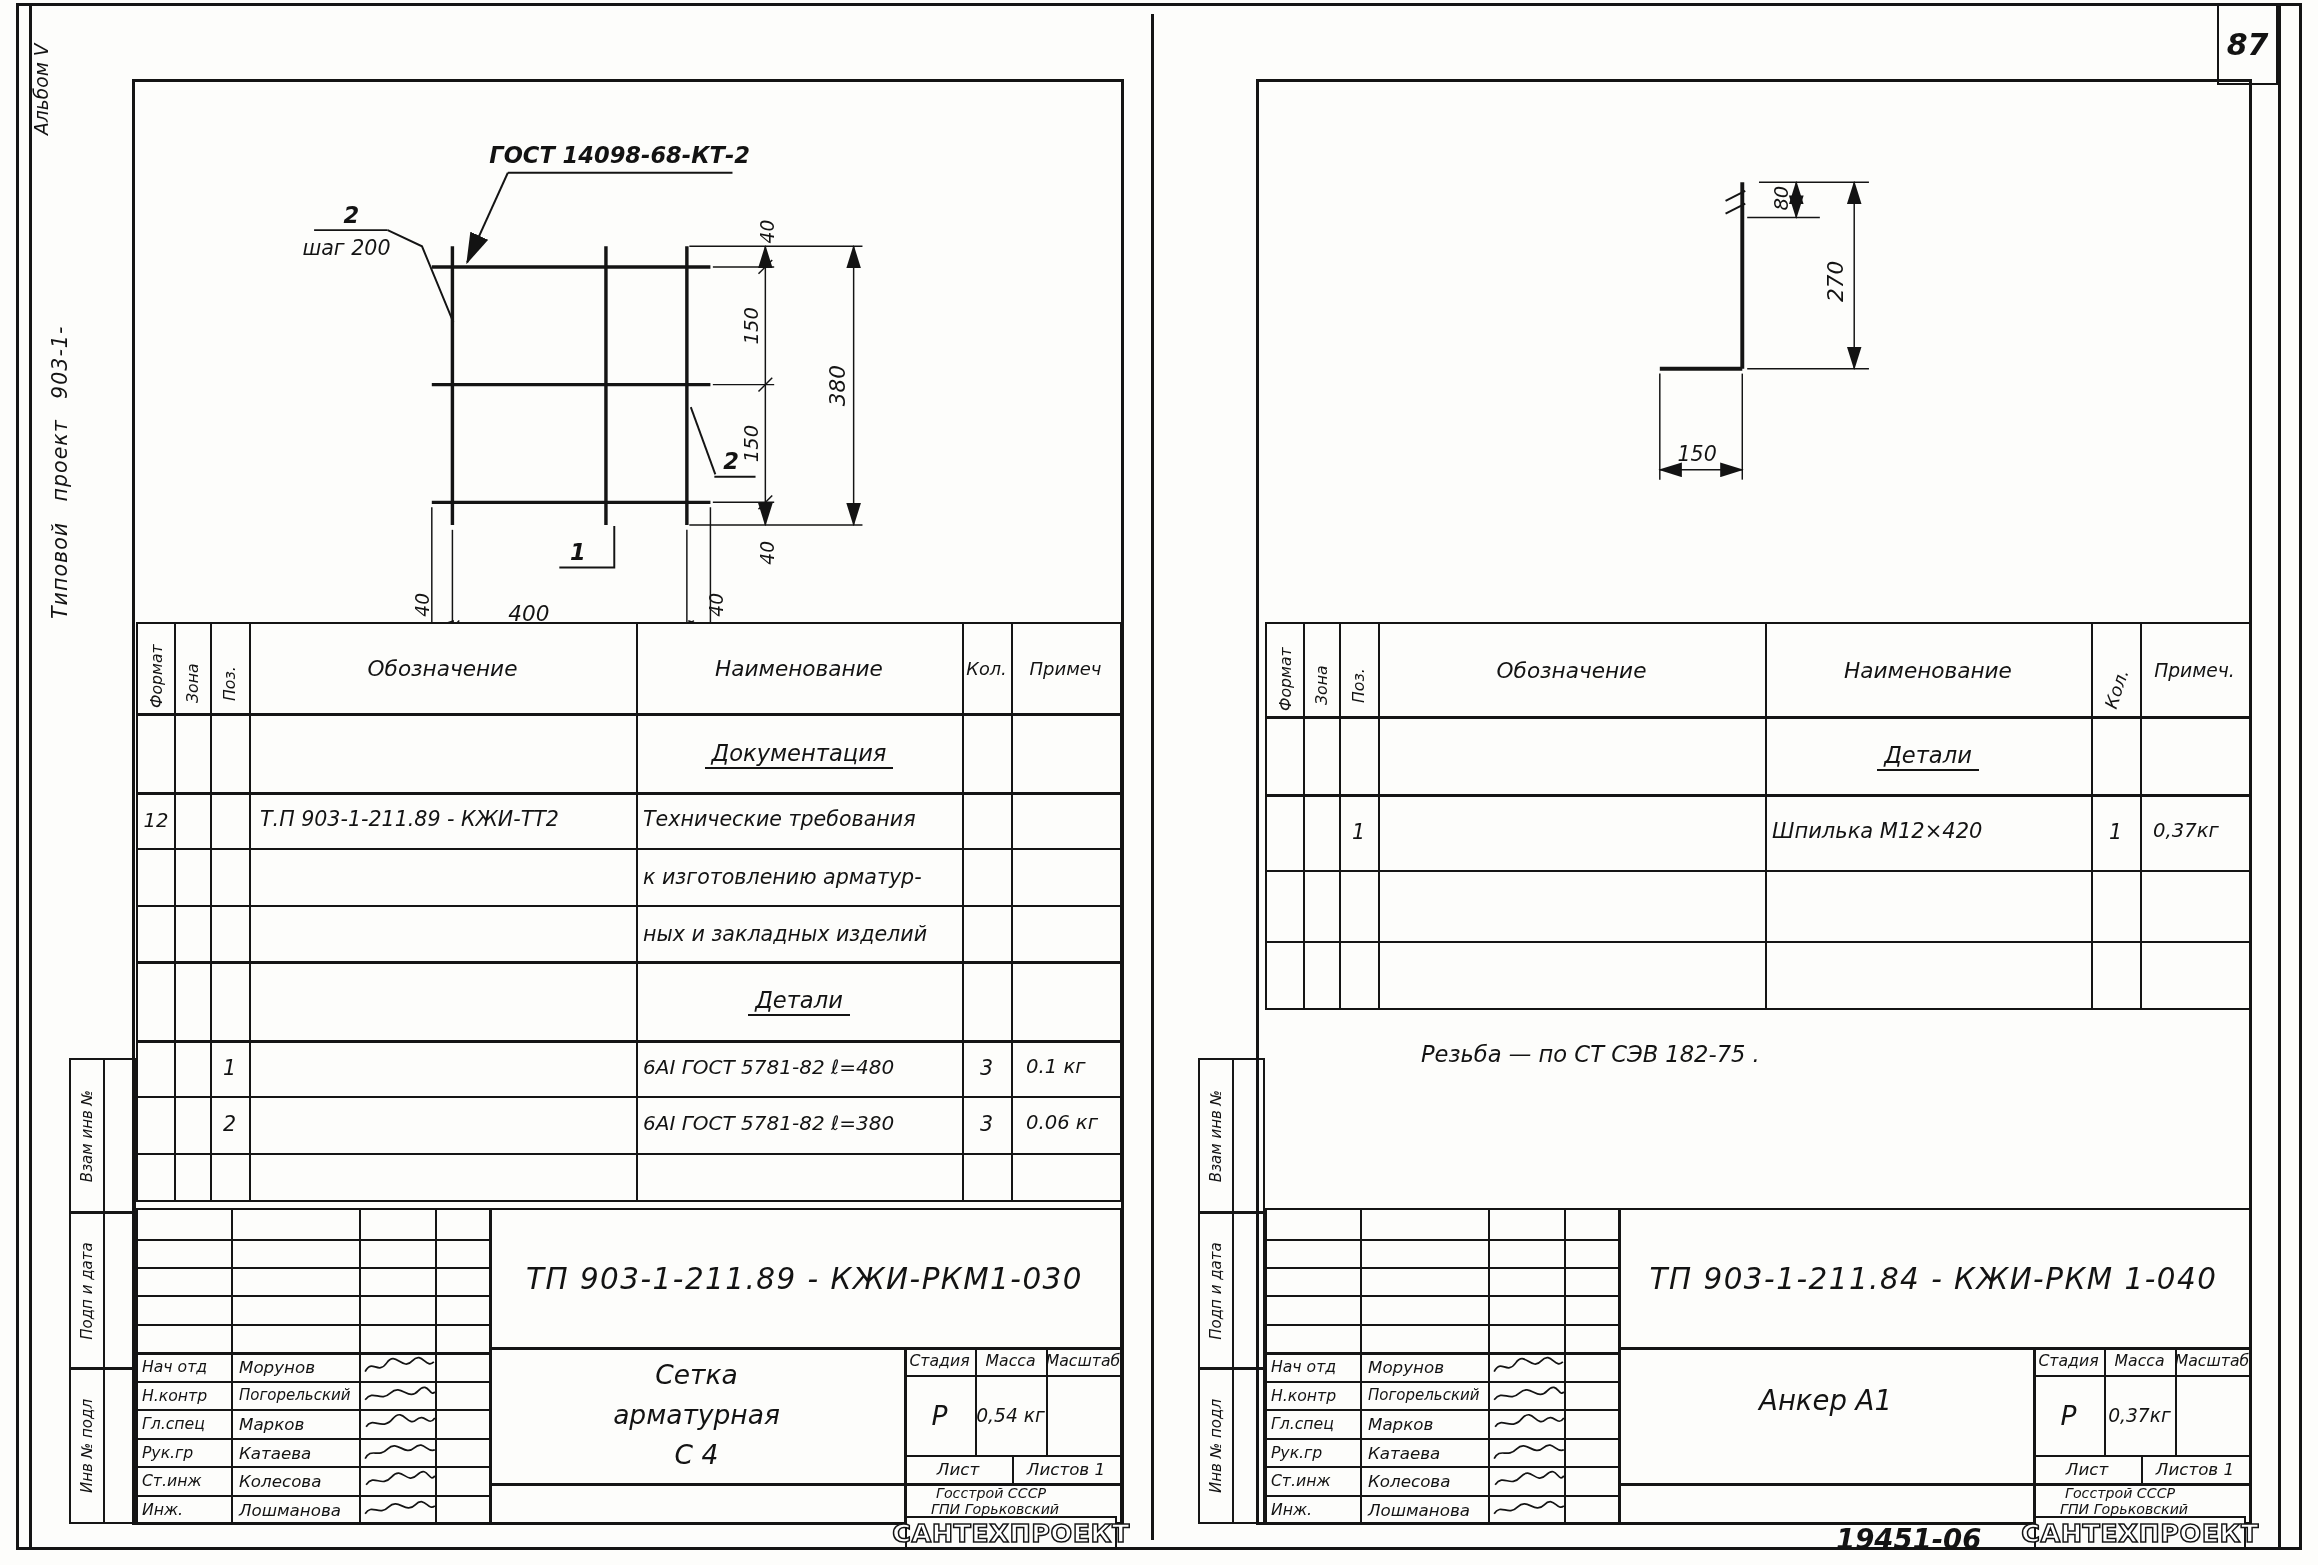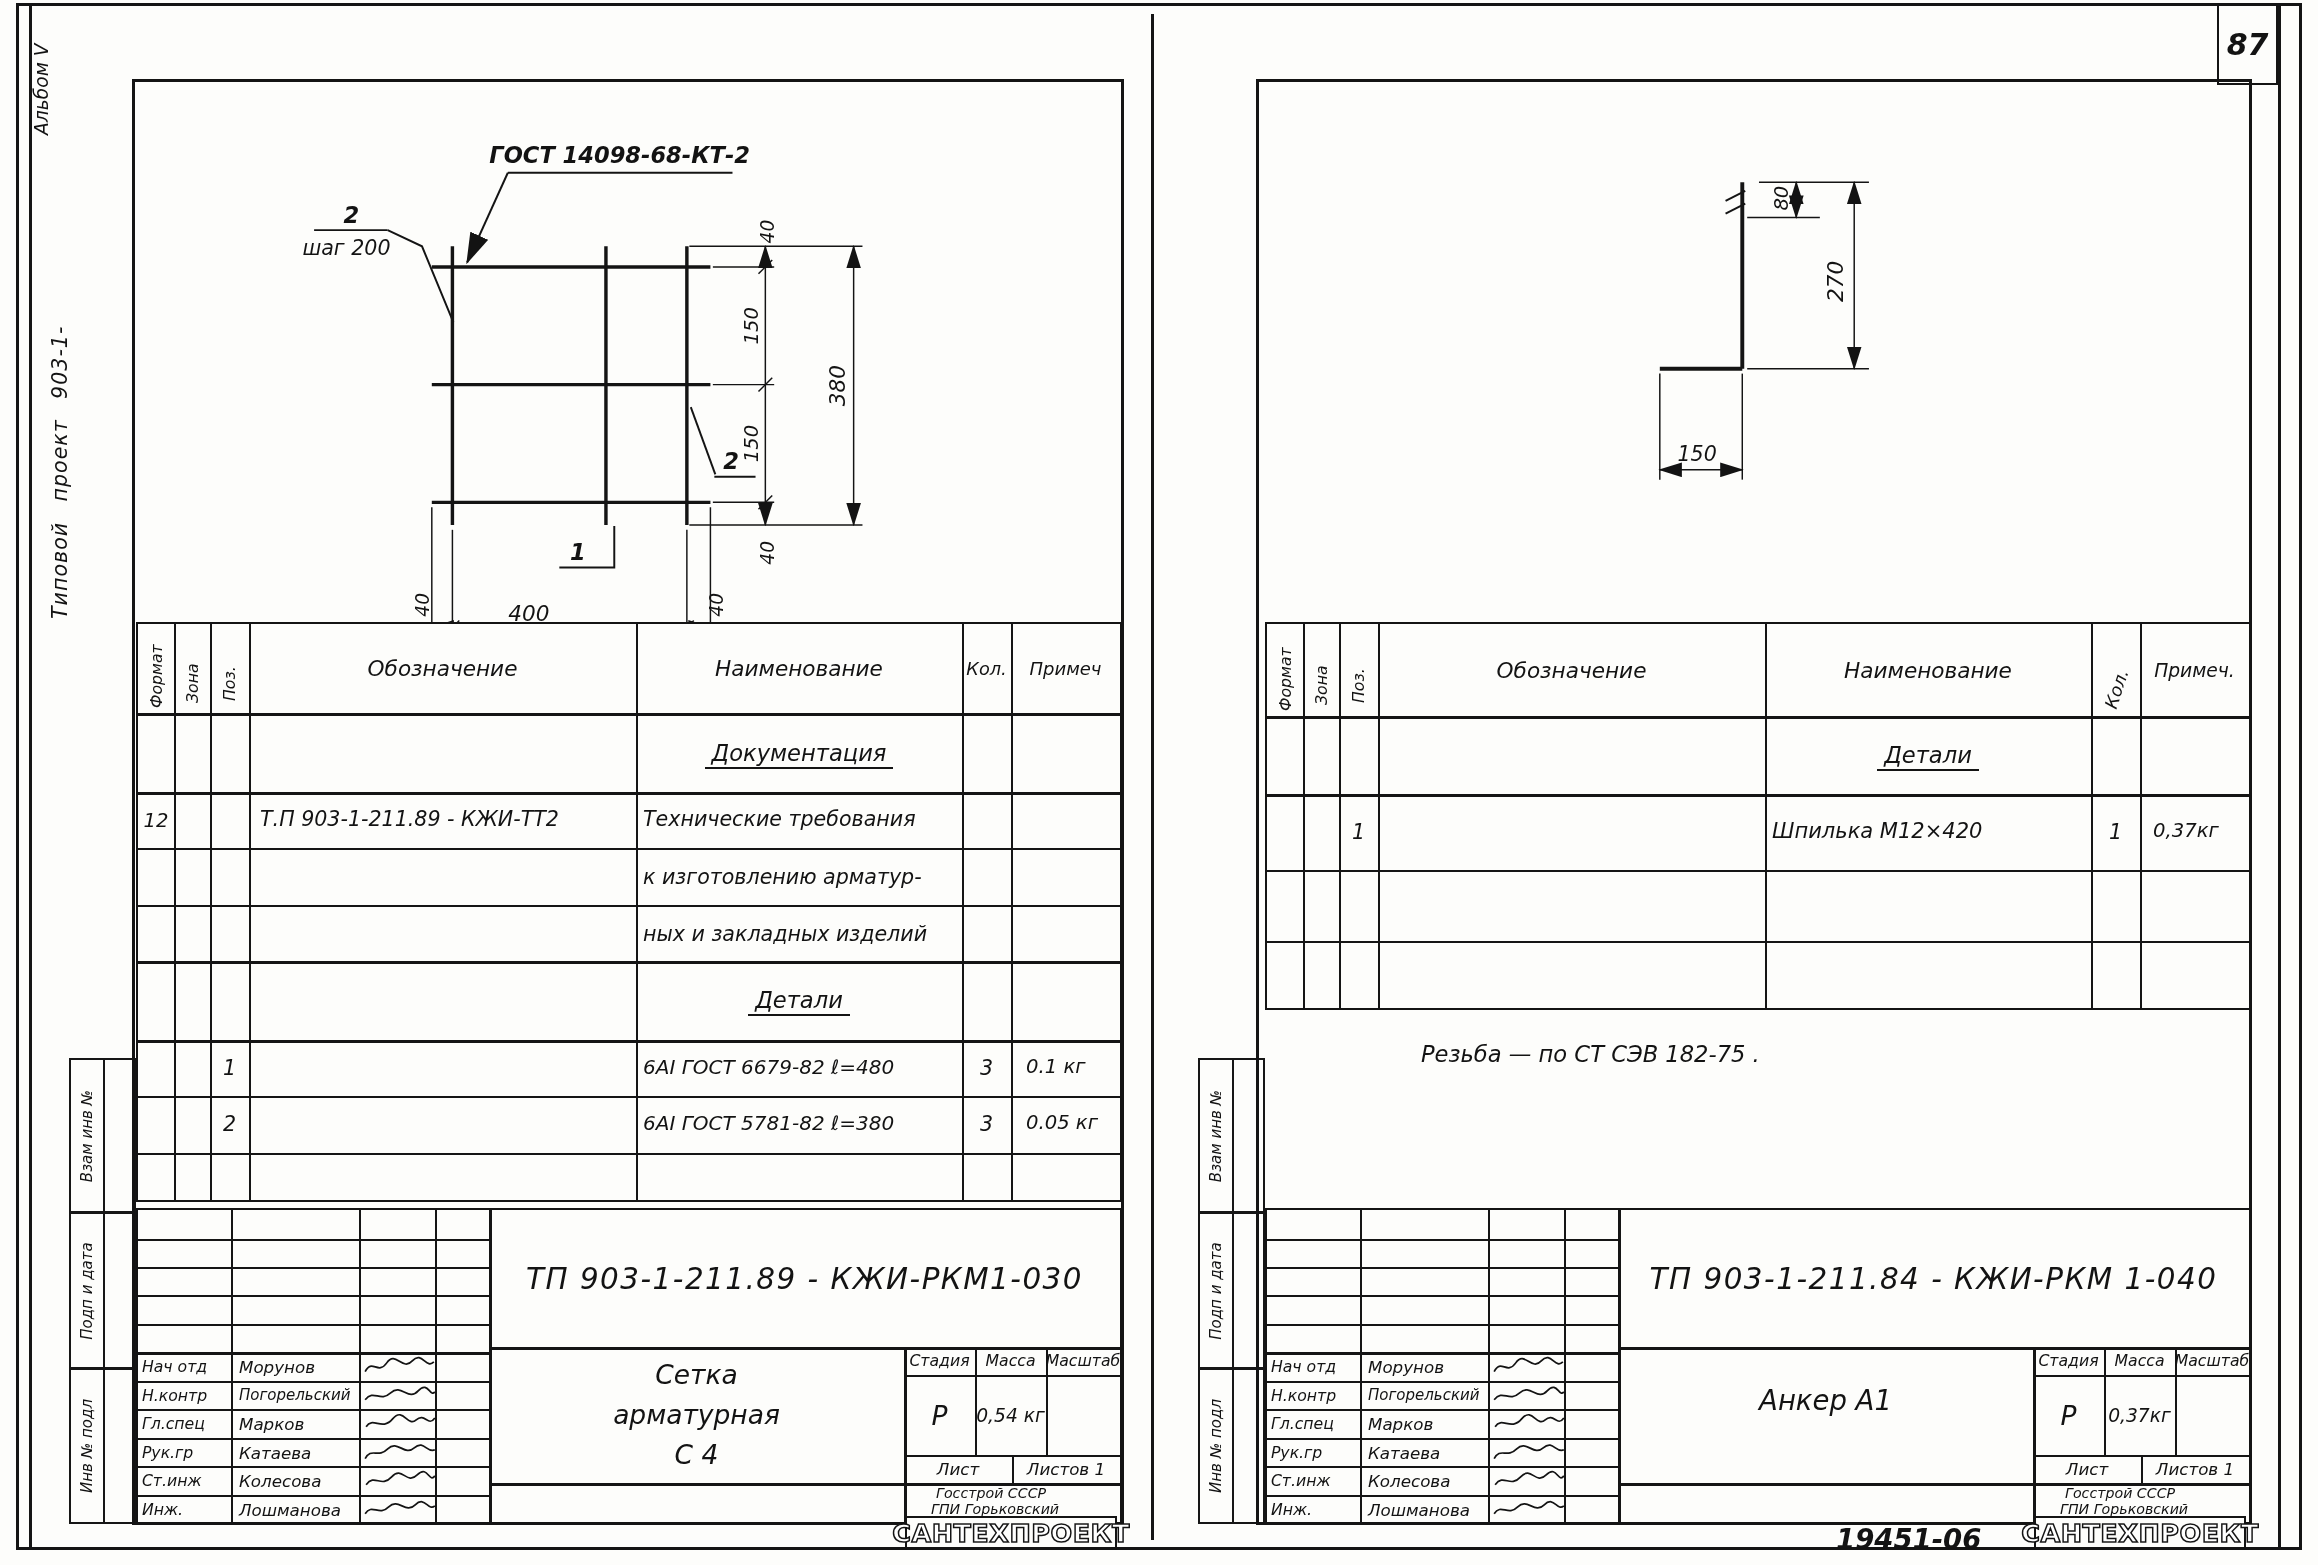--- a/index.html
+++ b/index.html
@@ -203,33 +203,33 @@
     <span class="t" style="left:505px;top:241px;font-size:20.6px;">к изготовлению арматур-</span>
     <span class="t" style="left:505px;top:298px;font-size:20.6px;">ных и закладных изделий</span>
 
     <div class="t ctr" style="left:498px;top:340px;width:326px;height:74px;">
       <span class="u" style="font-size:22.6px;">Детали</span>
     </div>
 
     <div class="t ctr" style="left:72px;top:416px;width:39px;height:56px;">
       <span style="font-size:20.6px;">1</span>
     </div>
-    <span class="t" style="left:505px;top:431px;font-size:20px;">6АI ГОСТ 6679-82  ℓ=480</span>
+    <span class="t" style="left:505px;top:431px;font-size:20px;">6АI ГОСТ 5781-82  ℓ=480</span>
     <div class="t ctr" style="left:824px;top:416px;width:49px;height:56px;">
       <span style="font-size:20.6px;">3</span>
     </div>
     <span class="t" style="left:888px;top:431px;font-size:19.6px;">0.1 кг</span>
     <div class="t ctr" style="left:72px;top:472px;width:39px;height:56px;">
       <span style="font-size:20.6px;">2</span>
     </div>
     <span class="t" style="left:505px;top:487px;font-size:20px;">6АI ГОСТ 5781-82  ℓ=380</span>
     <div class="t ctr" style="left:824px;top:472px;width:49px;height:56px;">
       <span style="font-size:20.6px;">3</span>
     </div>
-    <span class="t" style="left:888px;top:487px;font-size:19.6px;">0.05 кг</span>
+    <span class="t" style="left:888px;top:487px;font-size:19.6px;">0.06 кг</span>
   </div>
 
   <div class="tbl" style="left:136px;top:1208px;width:986px;height:317px;border-width:2.9px;">
 
     <div class="l" style="left:93px;top:0;bottom:0;width:2px;"></div>
     <div class="l" style="left:221px;top:0;bottom:0;width:2px;"></div>
     <div class="l" style="left:297px;top:0;bottom:0;width:2px;"></div>
     <div class="l" style="left:351px;top:0;bottom:0;width:2.5px;"></div>
     <div class="l" style="left:766px;top:137px;bottom:0;width:2.5px;"></div>
     <div class="l" style="left:837px;top:137px;height:108px;width:2px;"></div>

